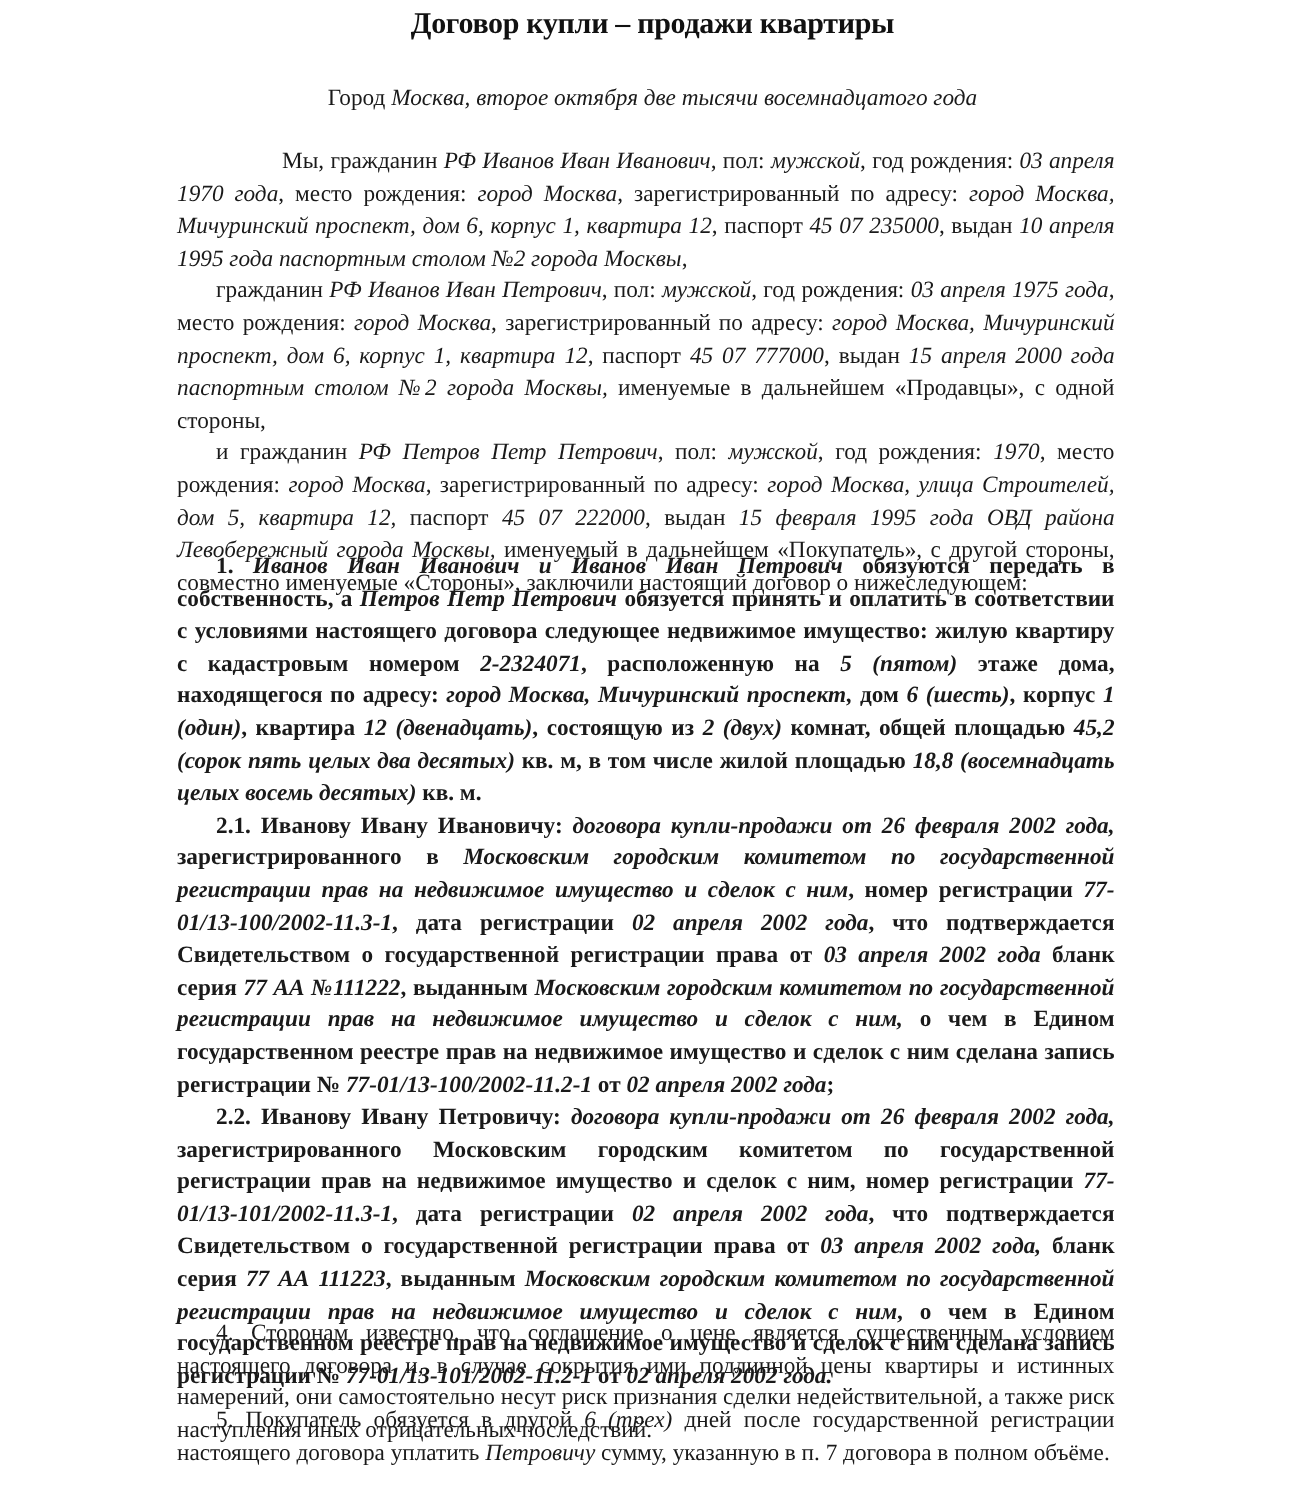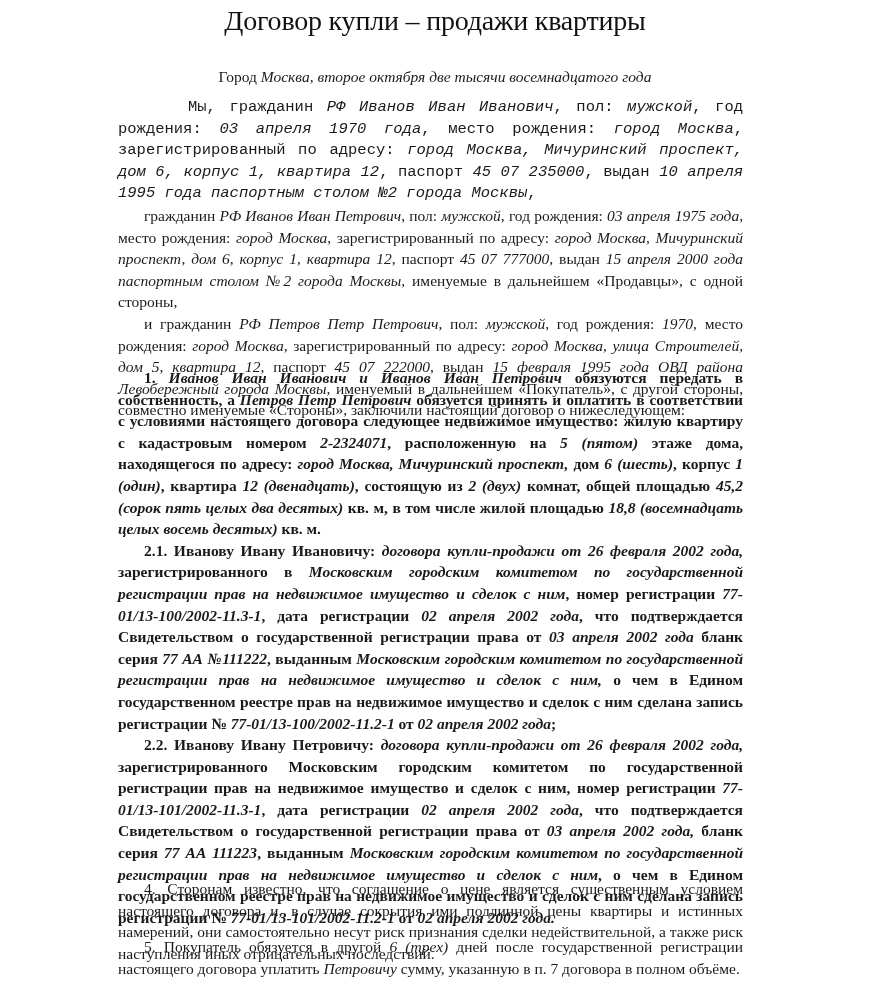--- a/index.html
+++ b/index.html
@@ -1,23 +1,23 @@
 <!DOCTYPE html>
 <html><head>
 <meta charset="utf-8">
 <style>
   html, body { margin: 0; padding: 0; background: #ffffff; }
   body { width: 870px; height: 1000px; overflow: hidden; position: relative; font-family: "Liberation Serif", "DejaVu Serif", serif; color: #1a1a1a; }
   .page { position: absolute; left: 118px; top: 0; width: 625px; }
-  .title { position: absolute; left: 0; width: 870px; top: 5px; text-align: center; font-weight: normal; font-size: 28px; letter-spacing: -0.2px; color: #111; }
-  .dateline { position: absolute; left: 0; width: 870px; top: 68px; text-align: center; font-size: 15.5px; }
+  .title { position: absolute; left: 0; width: 870px; top: 5px; text-align: center; font-weight: bold; font-size: 20px; letter-spacing: -0.2px; color: #111; }
+  .dateline { position: absolute; left: 0; width: 870px; top: 57px; text-align: center; font-size: 15.5px; }
   p { margin: 0; font-size: 15.5px; line-height: 21.6px; text-align: justify; }
   i { font-style: italic; }
   .ind { text-indent: 26px; }
-  .ind-first { text-indent: 70px; font-family: Liberation Mono, monospace; }
+  .ind-first { text-indent: 70px; }
   .blk1 { position: absolute; top: 97px; left: 0; width: 625px; }
   .blk2 { position: absolute; top: 367px; left: 0; width: 625px; font-weight: bold; }
   .p4 { position: absolute; top: 878px; left: 0; width: 625px; }
   .p5 { position: absolute; top: 936px; left: 0; width: 625px; }
 </style>
 </head>
 <body>
 
 <div class="title">Договор купли – продажи квартиры</div>
 

